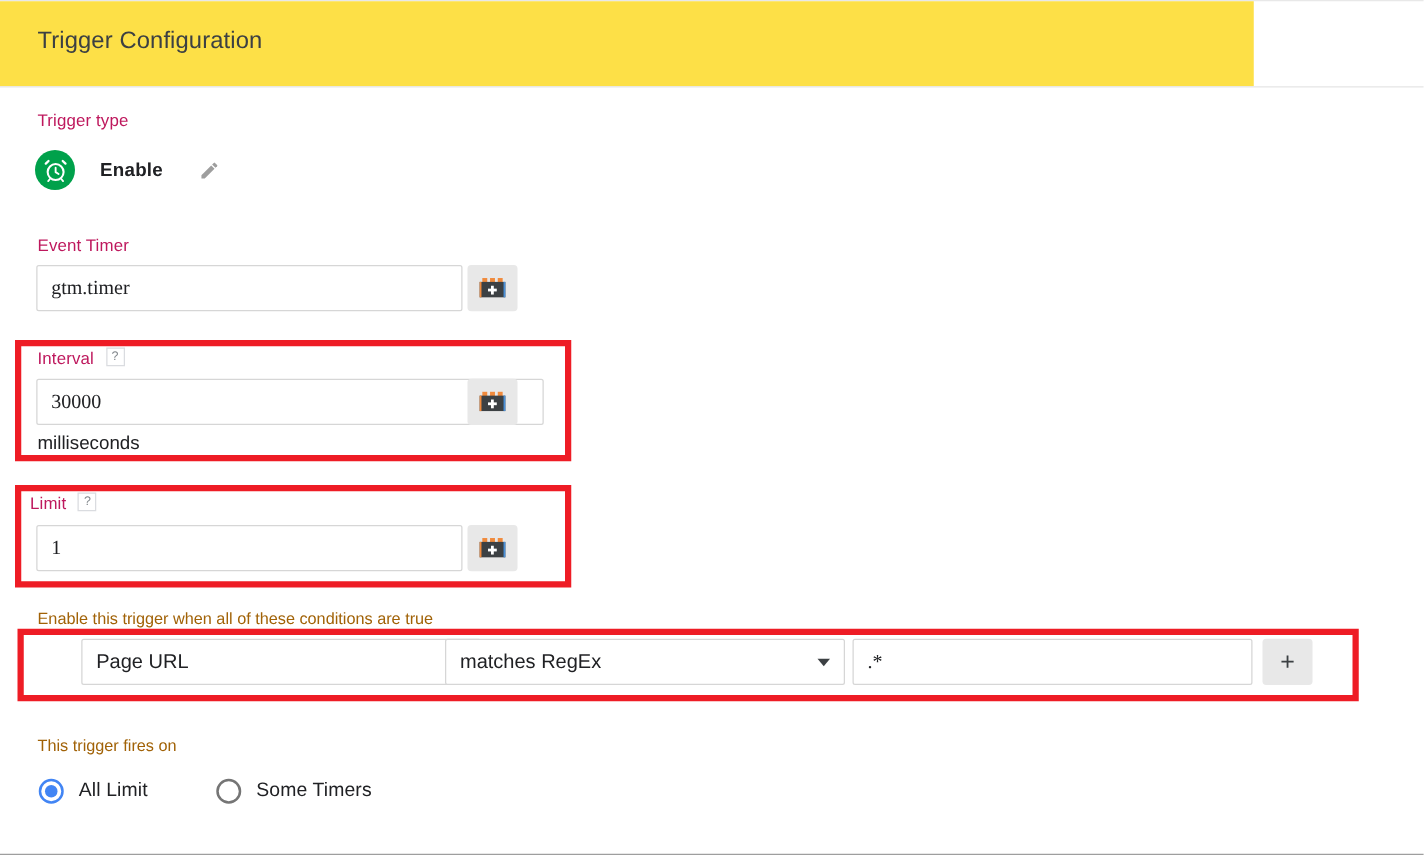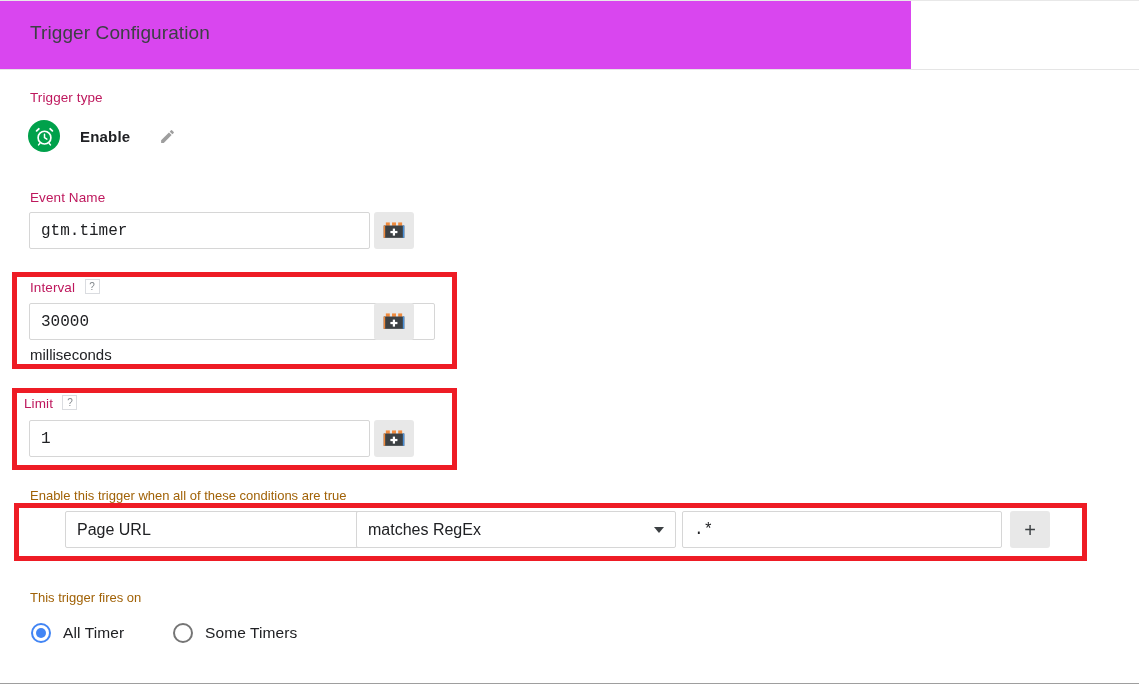--- a/index.html
+++ b/index.html
@@ -13,22 +13,22 @@
 
   #page { position: relative; width: 1139px; height: 693px; background:#fff; }
 
   .top-rule {
     position:absolute; left:0; top:0; width:1139px; height:1px;
     background:#e8e8e8;
   }
 
   
   .header {
-    position:absolute; left:0; top:1px; width:911px; height:68px;
-    background:#d946ef;
+    position:absolute; left:0; top:1px; width:1003px; height:68px;
+    background:#fde047;
     text-align:center;
   }
   .header-title {
     position:absolute; left:30px; top:21px;
     font-size:19px; color:#3c4043; font-weight:400;
     letter-spacing:.1px;
   }
   .header-rule {
     position:absolute; left:0; top:69px; width:1139px; height:1px;
     background:#e5e5e5;
@@ -45,21 +45,21 @@
     font-size:10px; line-height:13px; text-align:center;
     color:#80868b; vertical-align:middle;
     margin-left:5px; position:relative; top:-1px;
     font-family:"Liberation Sans", sans-serif;
   }
 
   
   .txt-input {
     height:37px; border:1px solid #d6d6d6; background:#fff;
     border-radius:2px; font-size:16px; color:#202124;
-    padding:0 11px; font-family:Liberation Mono, monospace;
+    padding:0 11px; font-family:Liberation Serif, serif;
     outline:none;
   }
   .txt-input::placeholder { color:#9aa0a6; }
 
   
   .brick-btn {
     width:40px; height:37px; background:#e8e8e8;
     border:none; border-radius:3px; cursor:pointer;
     display:inline-flex; align-items:center; justify-content:center;
     padding:0;
@@ -167,21 +167,21 @@
     <span class="ttype-name" style="margin-left:20px;">Enable</span>
     <button class="pencil-btn" style="margin-left:26px;">
       <svg width="17" height="17" viewBox="0 0 24 24" aria-hidden="true">
         <path d="M3 17.25 L3 21 L6.75 21 L17.8 9.94 L14.06 6.2 Z" fill="#9e9e9e"></path>
         <path d="M20.7 7.04 a1 1 0 0 0 0-1.41 l-2.34-2.34 a1 1 0 0 0-1.41 0 l-1.83 1.83 3.75 3.75 z" fill="#9e9e9e"></path>
       </svg>
     </button>
   </div>
 
   <div style="position:absolute; left:30px; top:188px;">
-    <span class="field-label">Event Name</span>
+    <span class="field-label">Event Timer</span>
   </div>
   <input class="txt-input" style="position: absolute; left: 29px; top: 212px; width: 341px;" value="gtm.timer">
   <button class="brick-btn" style="position:absolute; left:374px; top:212px;">
     <svg width="24" height="20" viewBox="0 0 28 22" aria-hidden="true">
       <rect x="4.5" y="1" width="4.6" height="4" fill="#f08a3c"></rect>
       <rect x="11.7" y="1" width="4.6" height="4" fill="#f08a3c"></rect>
       <rect x="18.9" y="1" width="4.6" height="4" fill="#f08a3c"></rect>
       <rect x="2" y="4.6" width="24" height="14.4" fill="#3c4043"></rect>
       <rect x="2" y="4.6" width="1.7" height="14.4" fill="#f08a3c"></rect>
       <rect x="24.3" y="4.6" width="1.7" height="14.4" fill="#4a90d9"></rect>
@@ -256,21 +256,21 @@
   <button class="plus-btn" style="position:absolute; left:1010px; top:511px;">+</button>
 
   <div style="position:absolute; left:30px; top:588px;text-align:right;">
     <span class="section-label">This trigger fires on</span>
   </div>
 
   <div class="radio-row" style="position:absolute; left:31px; top:623px;">
     <span class="radio on">
       <span class="dot"></span>
     </span>
-    <span class="radio-label">All Timer</span>
+    <span class="radio-label">All Limit</span>
   </div>
 
   <div class="radio-row" style="position:absolute; left:173px; top:623px;">
     <span class="radio off"></span>
     <span class="radio-label">Some Timers</span>
   </div>
 
   <div class="bottom-rule"></div>
 
 </div>

